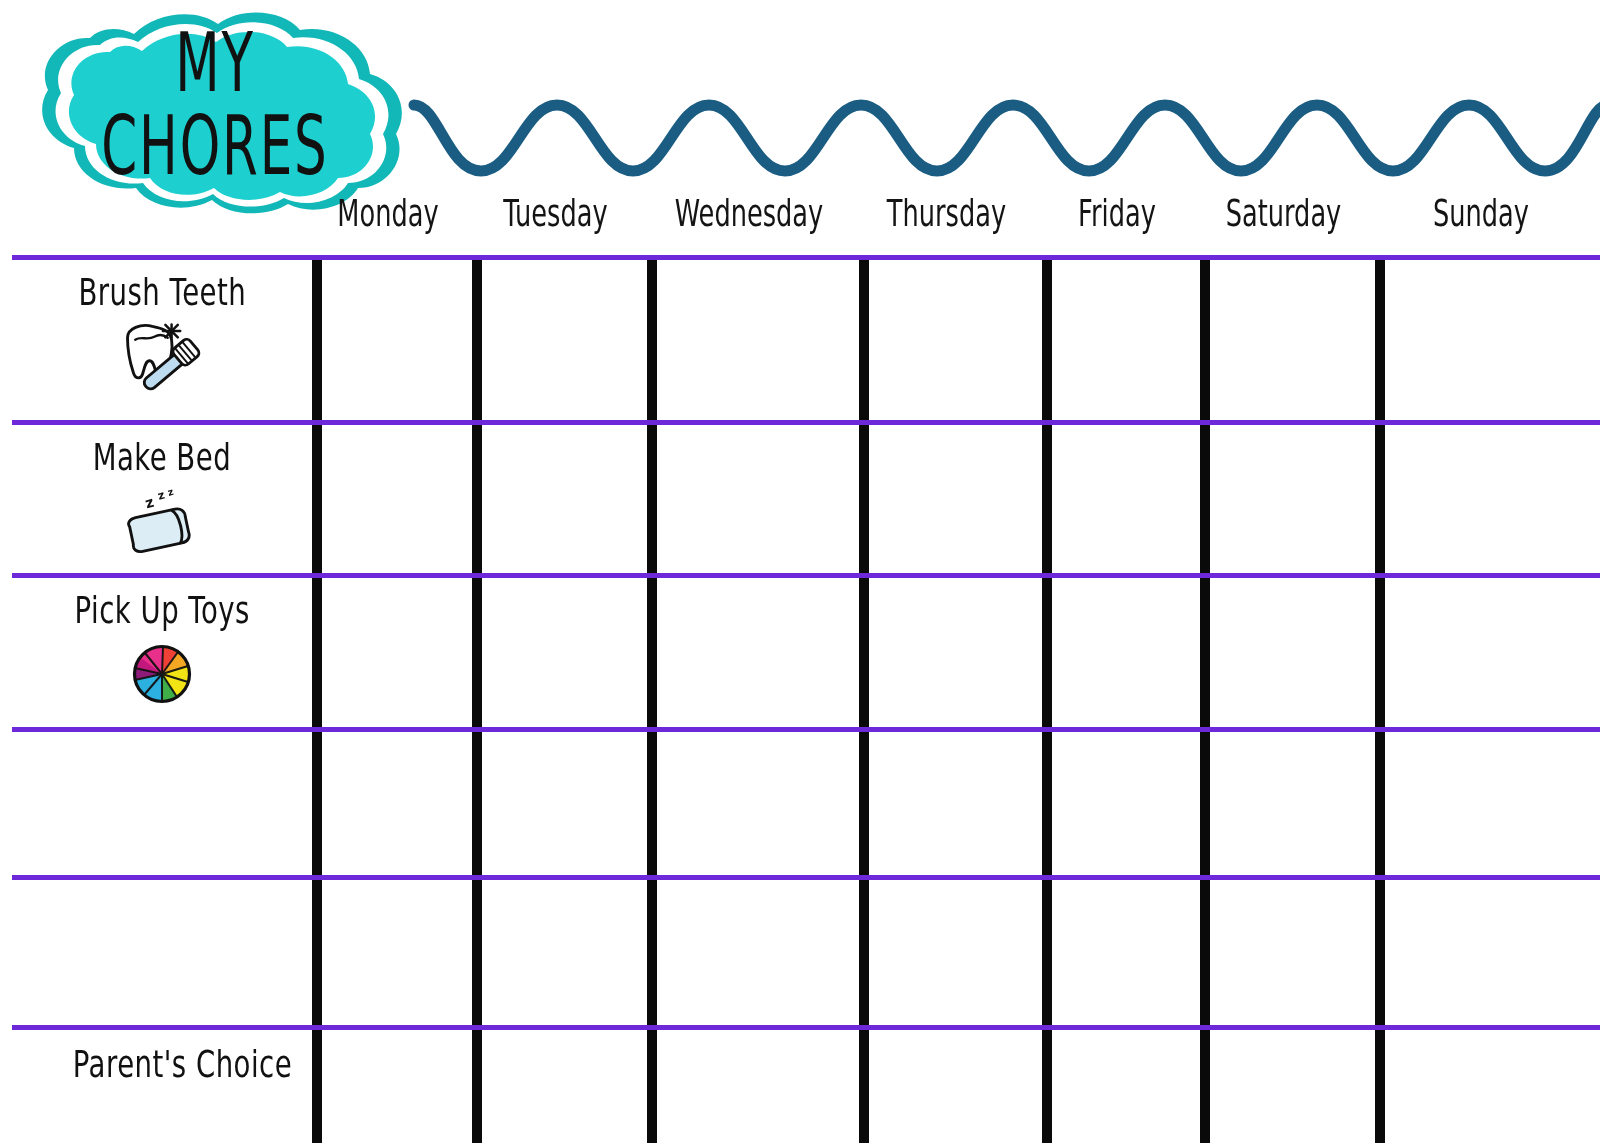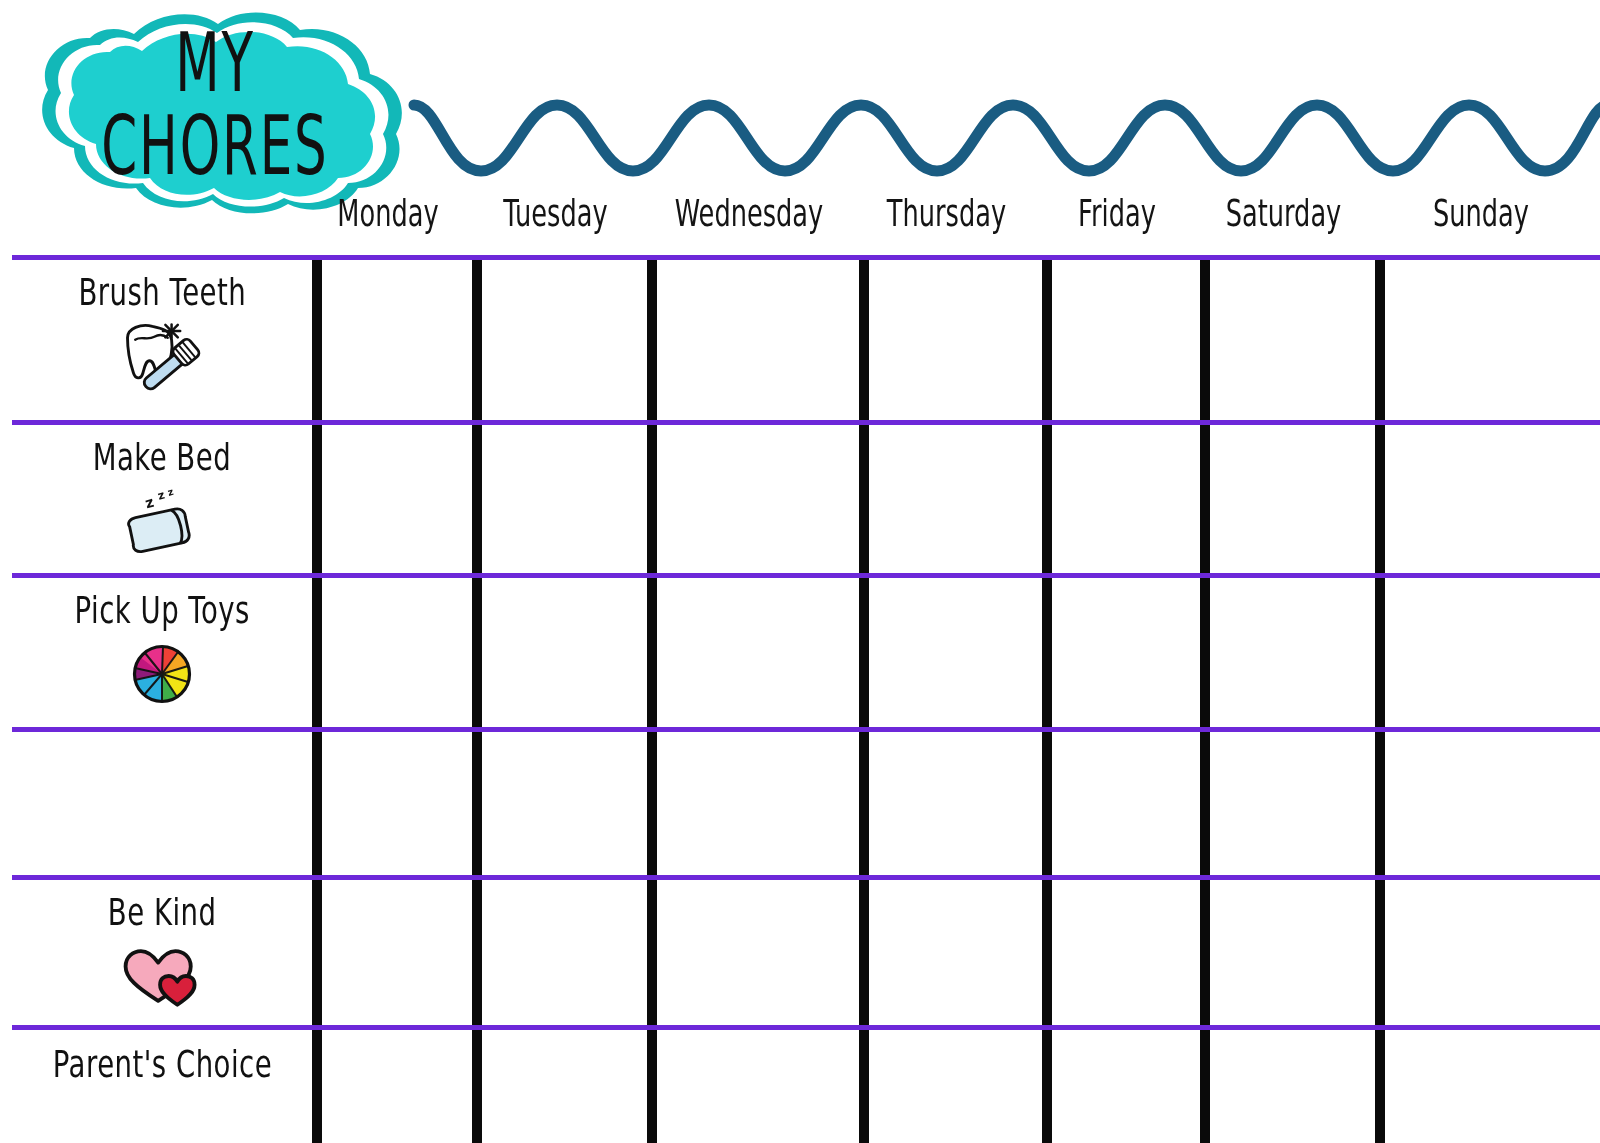--- a/index.html
+++ b/index.html
@@ -375,42 +375,31 @@
       <div class="day-cell" style="left:300px;width:160px;"></div>
       <div class="day-cell" style="left:460px;width:175px;"></div>
       <div class="day-cell" style="left:635px;width:212px;"></div>
       <div class="day-cell" style="left:847px;width:183px;"></div>
       <div class="day-cell" style="left:1030px;width:158px;"></div>
       <div class="day-cell" style="left:1188px;width:175px;"></div>
       <div class="day-cell" style="left:1363px;width:237px;"></div>
     </div>
 
     <div class="grid-row" style="top:620px;height:150px;">
-      <div class="label-cell">
-        <div class="chore-name">Be Kind</div>
-        <div class="chore-icon">
-          <svg width="96" height="64" viewBox="0 0 96 64">
-
-            <path d="M44 58 C22 44, 10 34, 10 22 C10 12, 18 6, 26 6 C33 6, 39 11, 44 18 C49 11, 55 6, 62 6 C70 6, 78 12, 78 22 C78 34, 66 44, 44 58 Z" fill="#F6A9BC" stroke="#111111" stroke-width="4" stroke-linejoin="round"></path>
-
-            <path d="M64 62 C52 54, 46 48, 46 41 C46 35, 50 32, 55 32 C58 32, 62 34, 64 38 C66 34, 70 32, 73 32 C78 32, 82 35, 82 41 C82 48, 76 54, 64 62 Z" fill="#D8203B" stroke="#111111" stroke-width="4" stroke-linejoin="round"></path>
-          </svg>
-        </div>
-      </div>
       <div class="day-cell" style="left:300px;width:160px;"></div>
       <div class="day-cell" style="left:460px;width:175px;"></div>
       <div class="day-cell" style="left:635px;width:212px;"></div>
       <div class="day-cell" style="left:847px;width:183px;"></div>
       <div class="day-cell" style="left:1030px;width:158px;"></div>
       <div class="day-cell" style="left:1188px;width:175px;"></div>
       <div class="day-cell" style="left:1363px;width:237px;"></div>
     </div>
 
     <div class="grid-row last-row" style="top:770px;height:118px;">
-      <div class="label-cell" style="padding-top:12px;">
+      <div class="label-cell" style="padding-top:12px;margin-left:20px;">
         <div class="chore-name">Parent's Choice</div>
       </div>
       <div class="day-cell" style="left:300px;width:160px;"></div>
       <div class="day-cell" style="left:460px;width:175px;"></div>
       <div class="day-cell" style="left:635px;width:212px;"></div>
       <div class="day-cell" style="left:847px;width:183px;"></div>
       <div class="day-cell" style="left:1030px;width:158px;"></div>
       <div class="day-cell" style="left:1188px;width:175px;"></div>
       <div class="day-cell" style="left:1363px;width:237px;"></div>
     </div>

